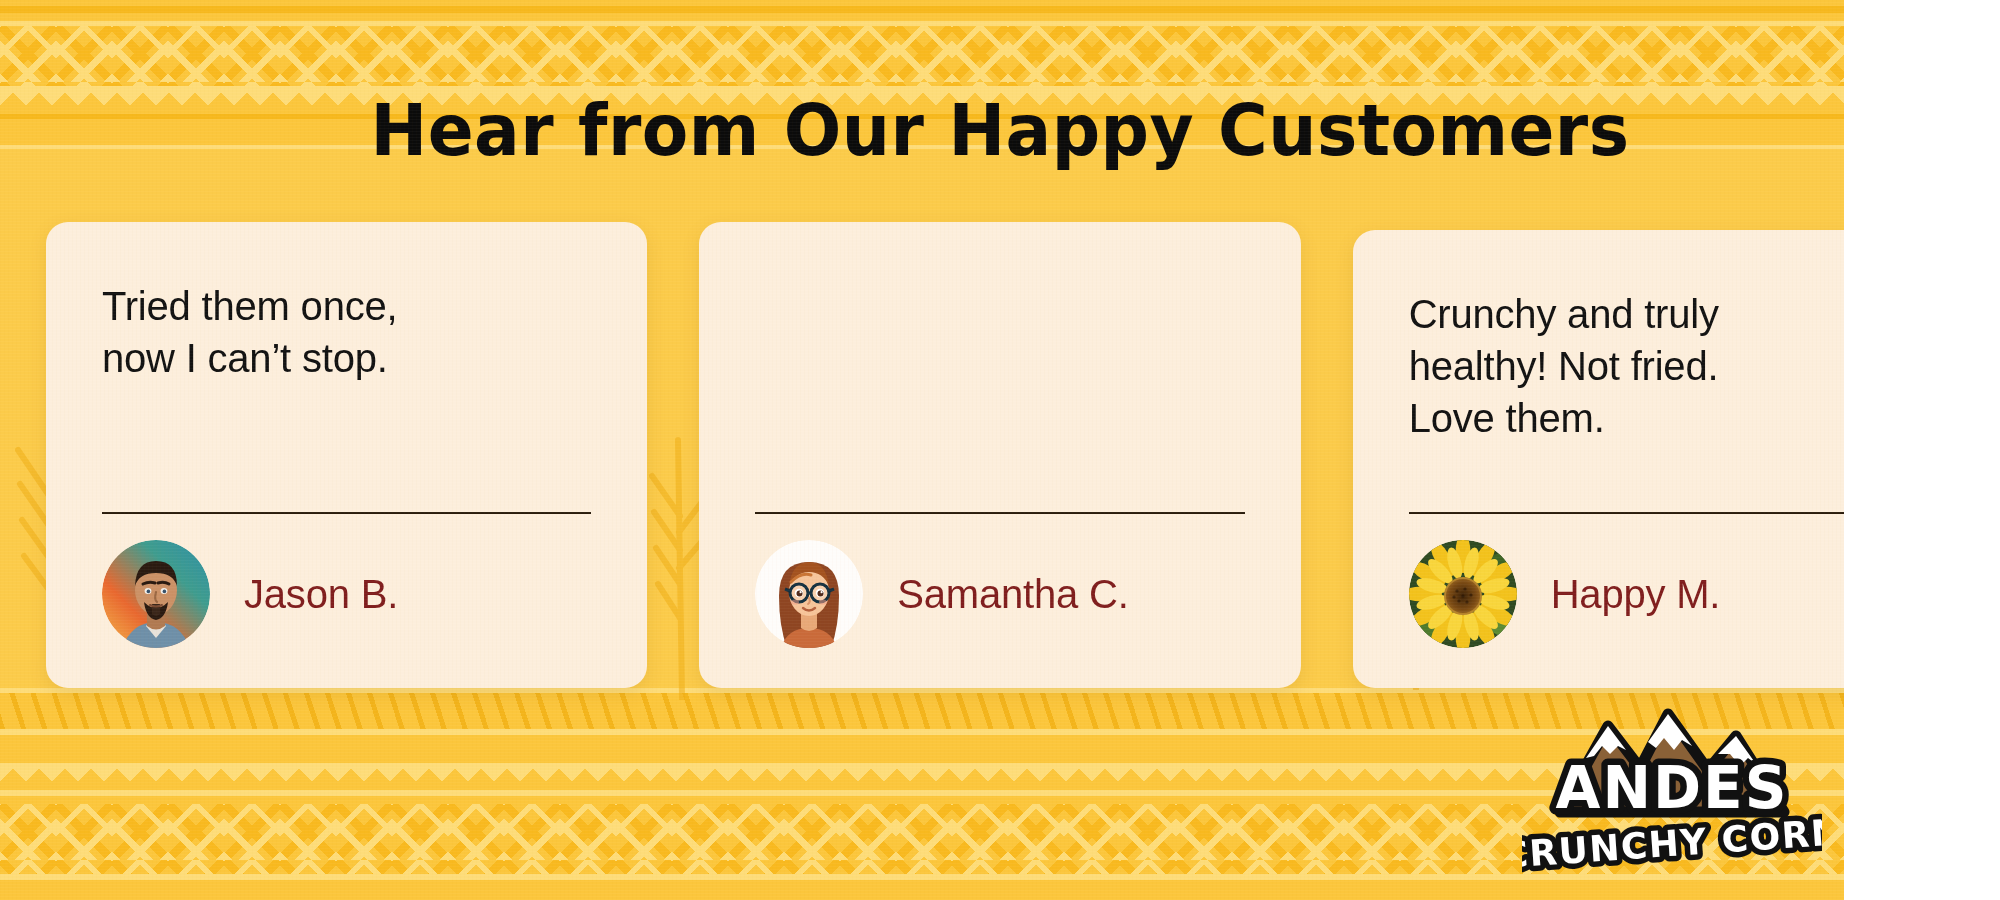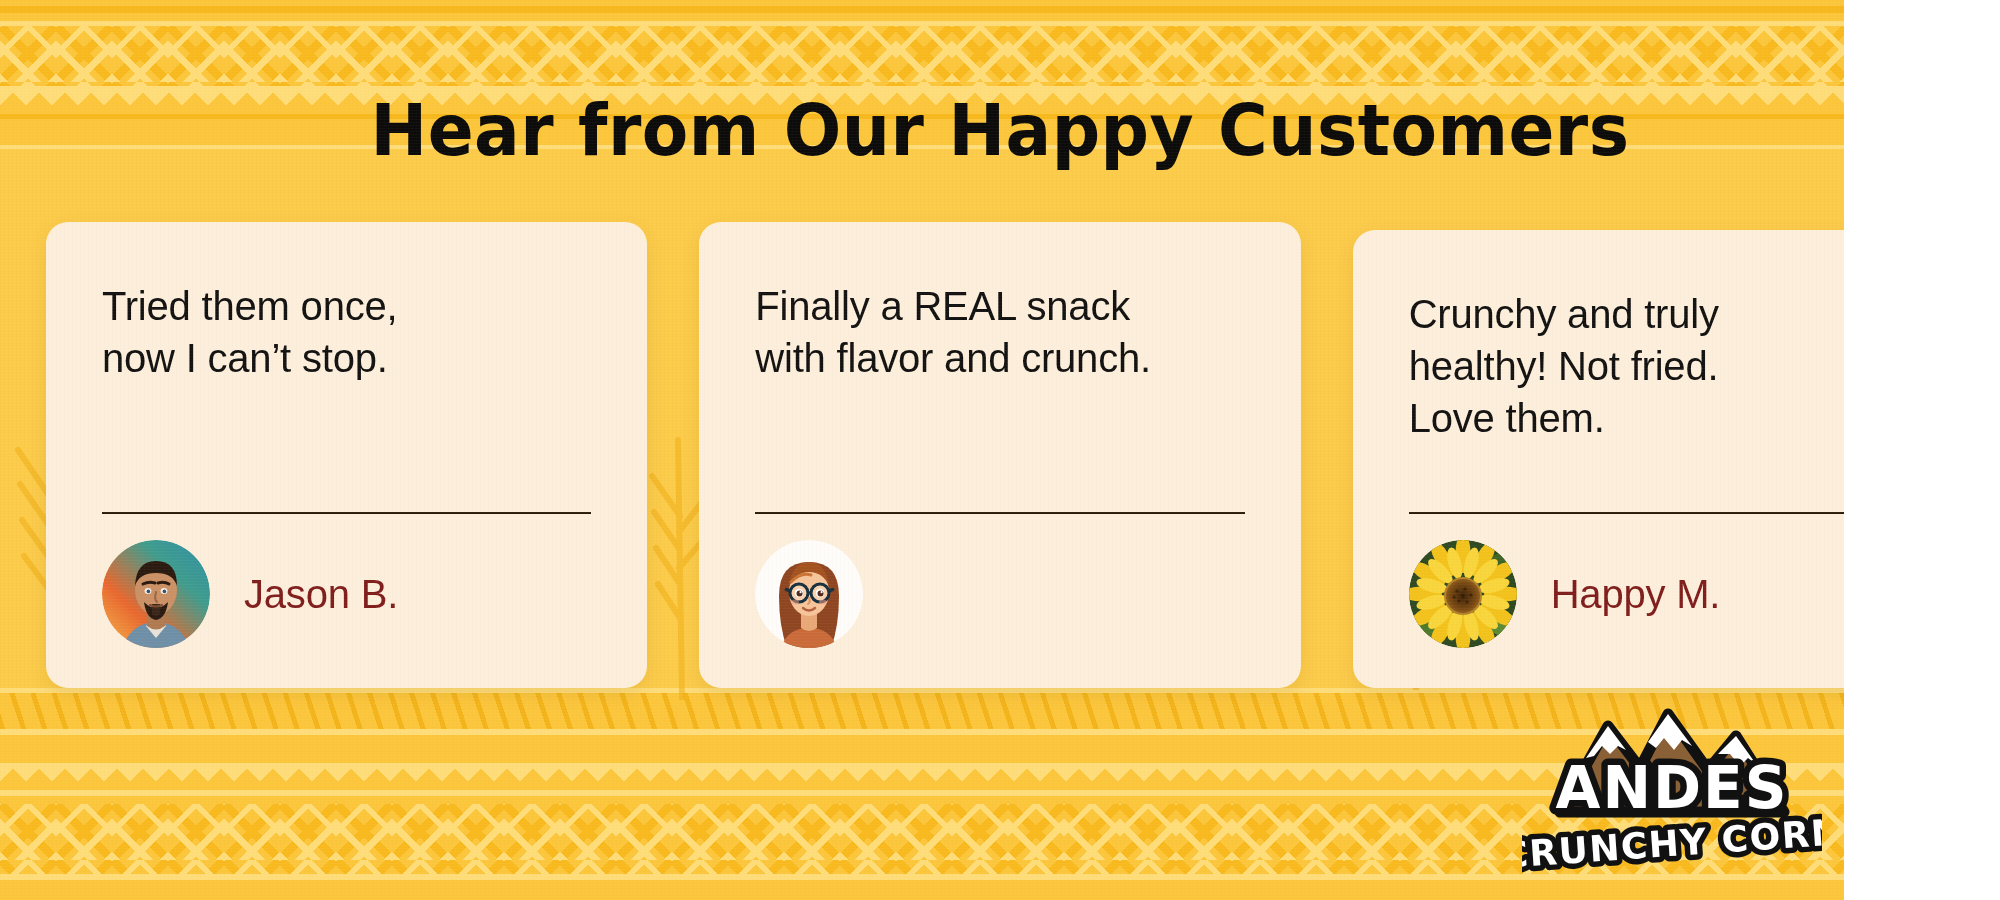--- a/index.html
+++ b/index.html
@@ -307,22 +307,20 @@
             <path d="M50 64 h8 v10 q-4 4 -8 0z" fill="#3A261A"></path>
 
             <path d="M48 65 q6 3 12 0" stroke="#7A4B33" stroke-width="2" fill="none" stroke-linecap="round"></path>
           </svg>
         </span>
         <span class="author">Jason B.</span>
       </div>
     </article>
 
     <article class="card h2">
-      <p class="quote">Finally a REAL snack
-with flavor and crunch.</p>
       <div class="divider"></div>
       <div class="attrib">
         <span class="avatar">
           <svg viewBox="0 0 108 108" xmlns="http://www.w3.org/2000/svg">
             <circle cx="54" cy="54" r="54" fill="#FEFCFA"></circle>
 
             <path d="M24 56 q0 -34 30 -34 q30 0 30 34 q0 30 -8 52 h-44 q-8 -22 -8 -52z" fill="#8E4522"></path>
 
             <path d="M26 108 q6 -20 28 -20 q22 0 28 20z" fill="#C96A3A"></path>
 
@@ -348,20 +346,21 @@
             <circle cx="45.6" cy="52.2" r="1.1" fill="#FFFFFF"></circle>
             <circle cx="66.6" cy="52.2" r="1.1" fill="#FFFFFF"></circle>
 
             <path d="M54 58 q2 4 -1 6" stroke="#D9946A" stroke-width="2" fill="none" stroke-linecap="round"></path>
             <path d="M48 68 q6 5 12 0" stroke="#B5603C" stroke-width="2.4" fill="none" stroke-linecap="round"></path>
 
             <ellipse cx="40" cy="62" rx="4" ry="2.6" fill="#F09E86" opacity=".55"></ellipse>
             <ellipse cx="68" cy="62" rx="4" ry="2.6" fill="#F09E86" opacity=".55"></ellipse>
           </svg>
         </span>
+        <span class="author">Samantha C.</span>
       </div>
     </article>
 
     <article class="card h3">
       <p class="quote">Crunchy and truly
 healthy! Not fried.
 Love them.</p>
       <div class="divider"></div>
       <div class="attrib">
         <span class="avatar">

